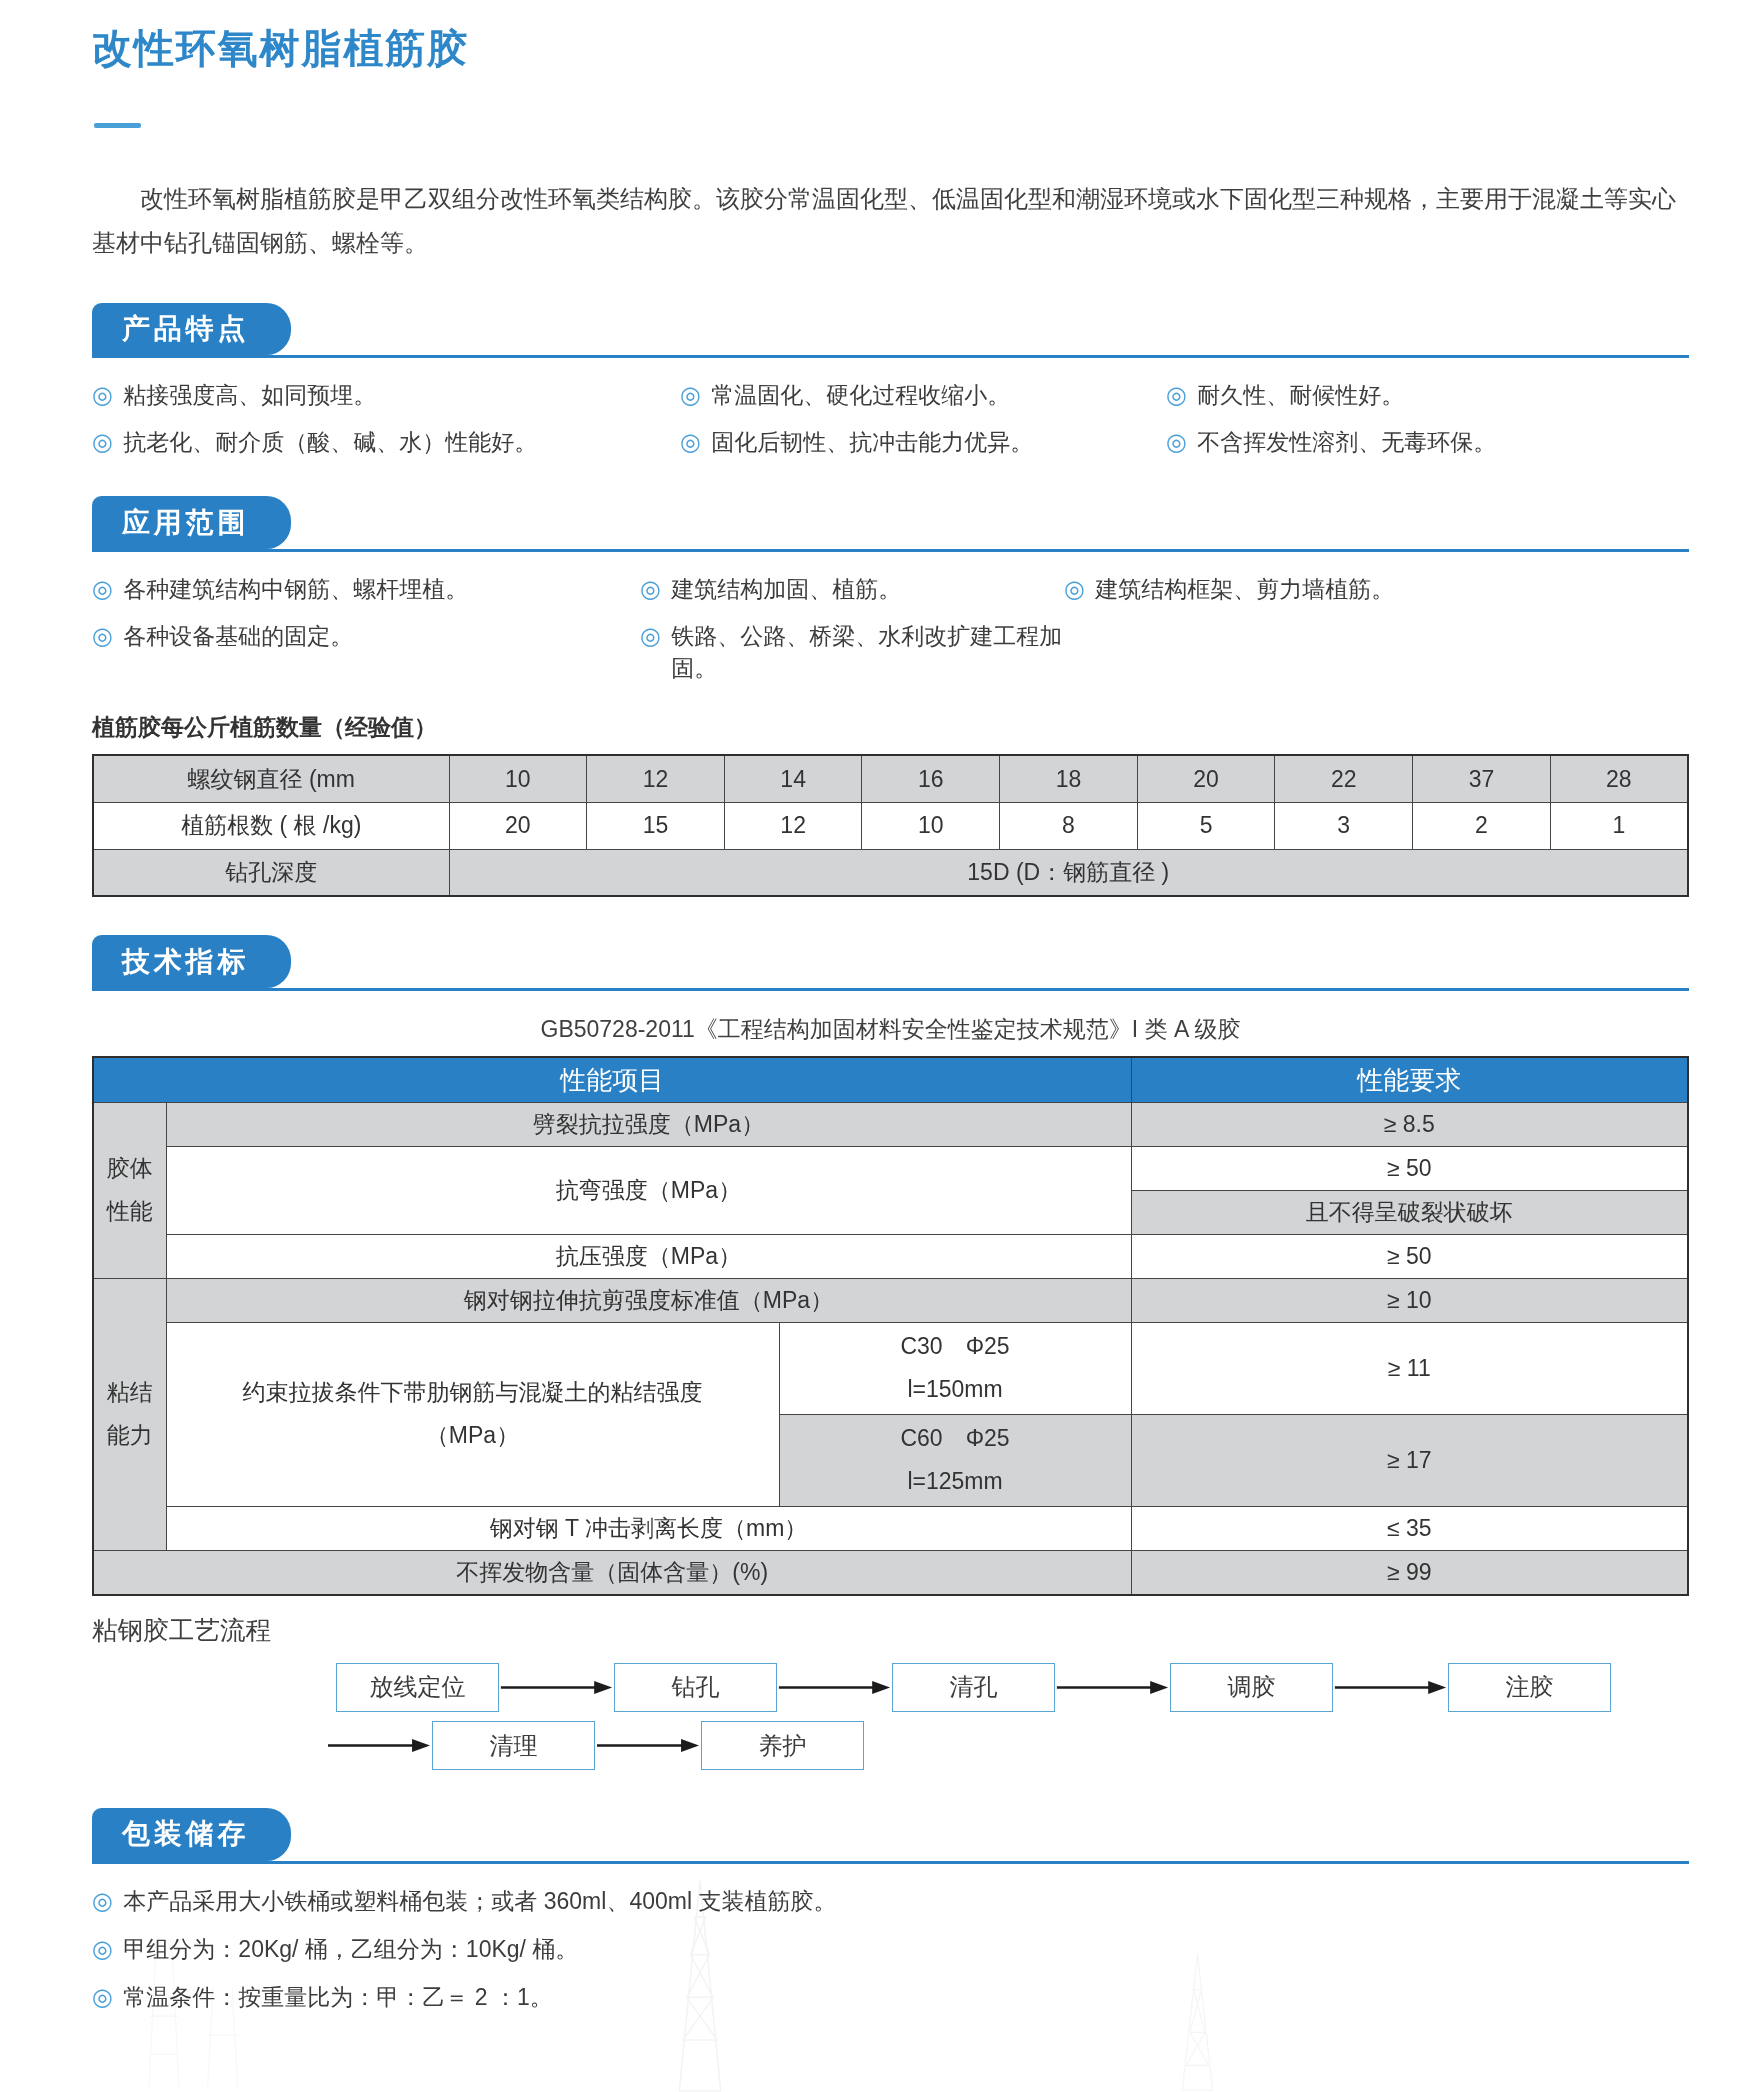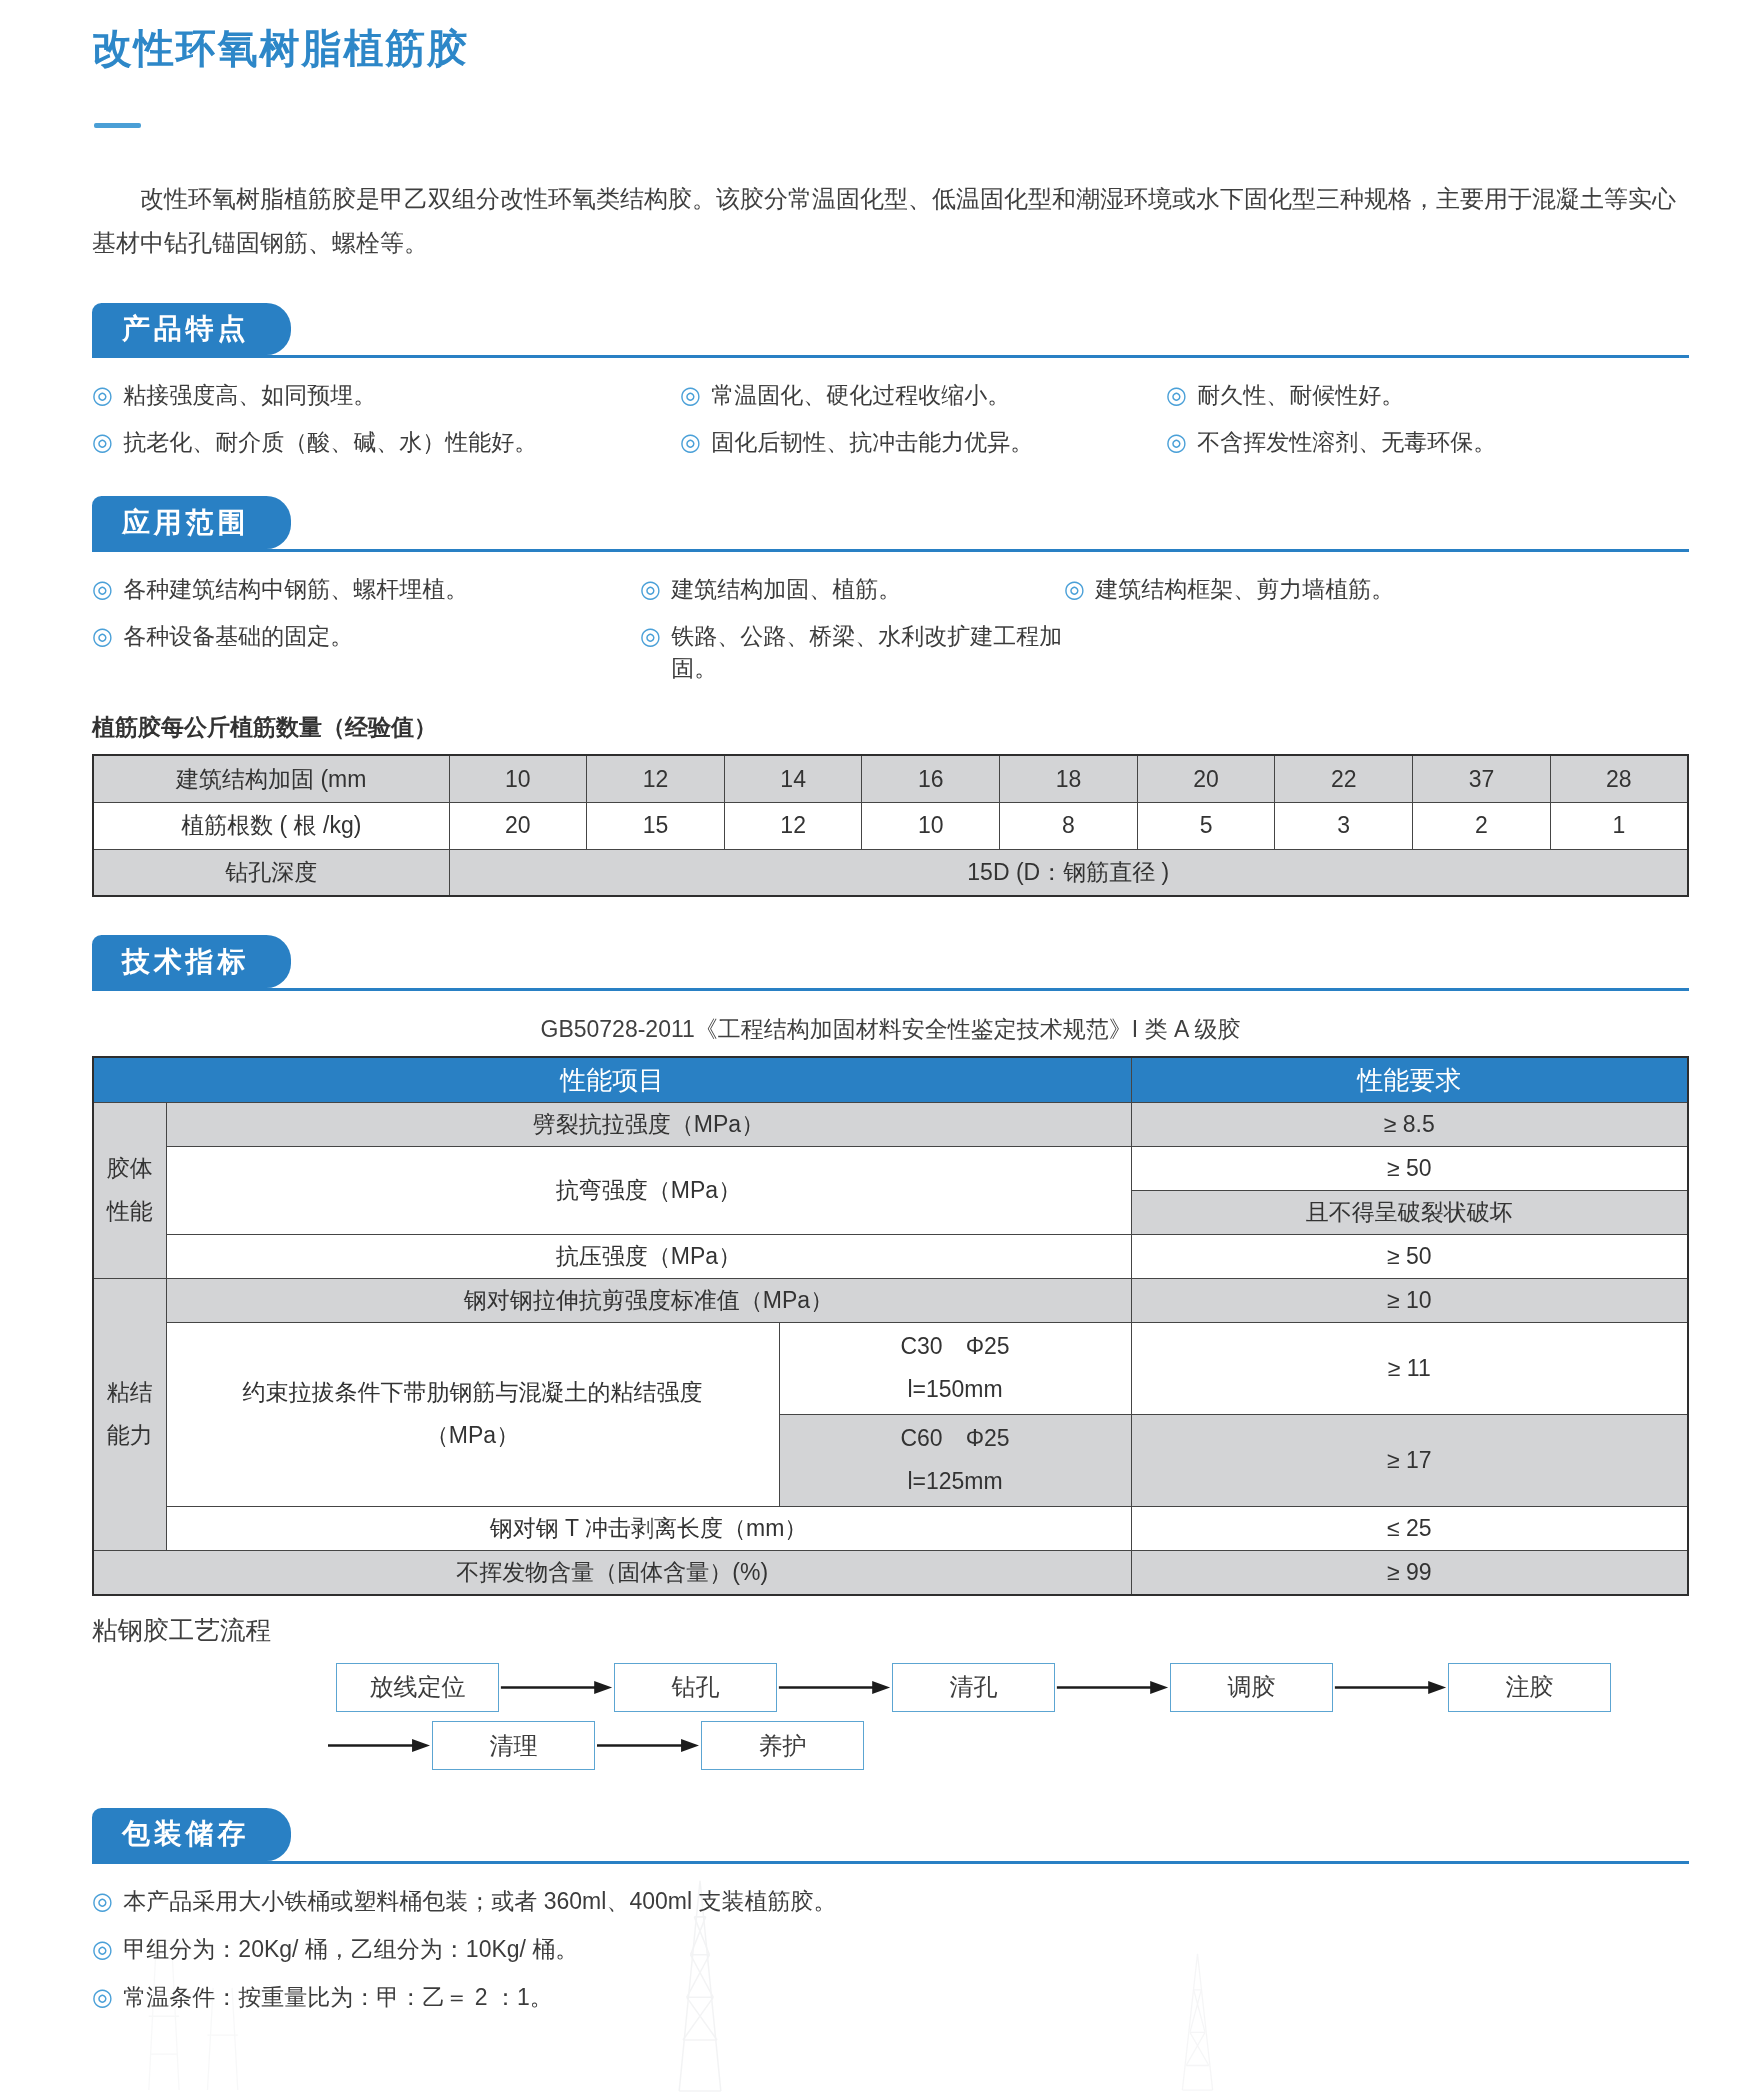--- a/index.html
+++ b/index.html
@@ -137,21 +137,21 @@
         <col>
         <col>
         <col>
         <col>
         <col>
         <col>
         <col>
     </colgroup>
     <tbody>
         <tr>
-      <td class="gray">建筑结构加固 (mm</td>
+      <td class="gray">螺纹钢直径 (mm</td>
       <td class="gray">10</td>
       <td class="gray">12</td>
       <td class="gray">14</td>
       <td class="gray">16</td>
       <td class="gray">18</td>
       <td class="gray">20</td>
       <td class="gray">22</td>
       <td class="gray">37</td>
       <td class="gray">28</td>
     </tr>
@@ -220,21 +220,21 @@
 l=150mm</td>
       <td>≥ 11</td>
     </tr>
     <tr class="tall">
       <td class="gray pre">C60　Φ25
 l=125mm</td>
       <td class="gray">≥ 17</td>
     </tr>
     <tr>
       <td colspan="2">钢对钢 T 冲击剥离长度（mm）</td>
-      <td>≤ 25</td>
+      <td>≤ 35</td>
     </tr>
     <tr>
       <td colspan="3" class="gray">不挥发物含量（固体含量）(%)</td>
       <td class="gray">≥ 99</td>
     </tr>
   </tbody>
     </table>
 
   <div class="process-subtitle">粘钢胶工艺流程</div>
 

